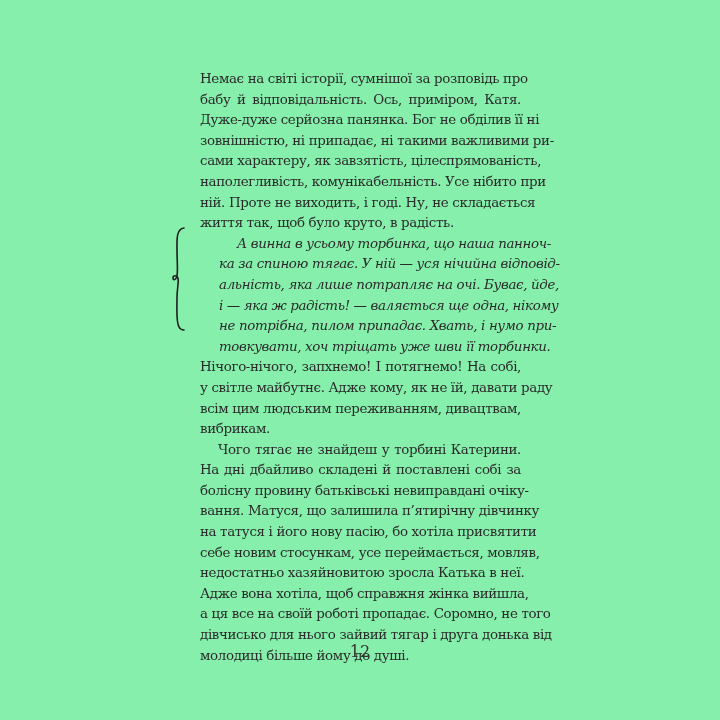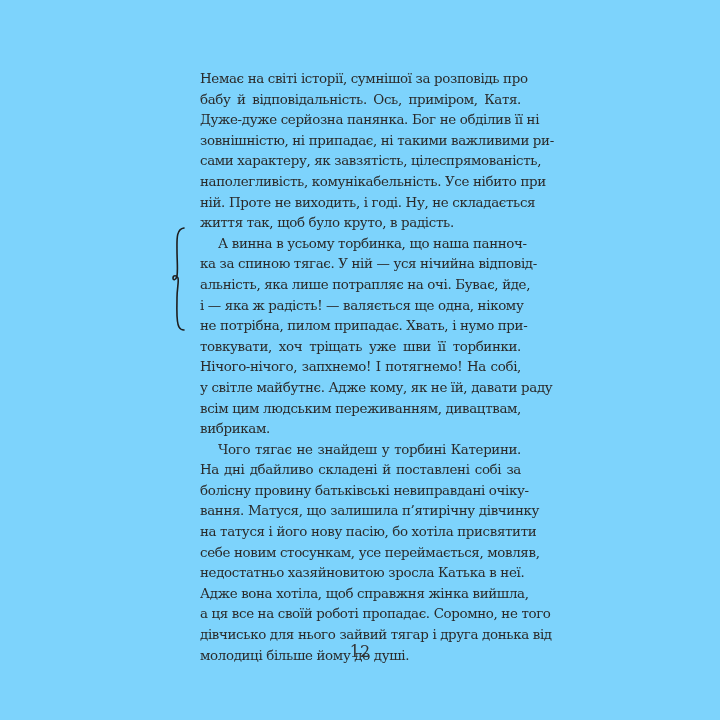--- a/index.html
+++ b/index.html
@@ -12,21 +12,21 @@
       height: 720px;
       position: relative;
       overflow: hidden;
       font-family: "DejaVu Serif", "Liberation Serif", serif;
       color: #2a2a2a;
     }
     .page {
       position: absolute;
       left: 0; top: 0;
       width: 720px; height: 720px;
-      background: #7dd3fc;
+      background: #86efac;
     }
     .text-block {
       position: absolute;
       left: 200px;
       top: 69px;
       width: 321px;
     }
     .line {
       display: block;
       height: 20.6px;
@@ -38,20 +38,22 @@
       letter-spacing: -0.35px;
     }
     .line.last {
       text-align-last: left;
     }
     .line.indent {
       padding-left: 18px;
       box-sizing: border-box;
     }
     .line.italic {
+      font-style: italic;
+      margin-left: 19px;
     }
     .bracket {
       position: absolute;
       left: 168px;
       top: 226px;
       width: 22px;
       height: 106px;
     }
     .page-number {
       position: absolute;

